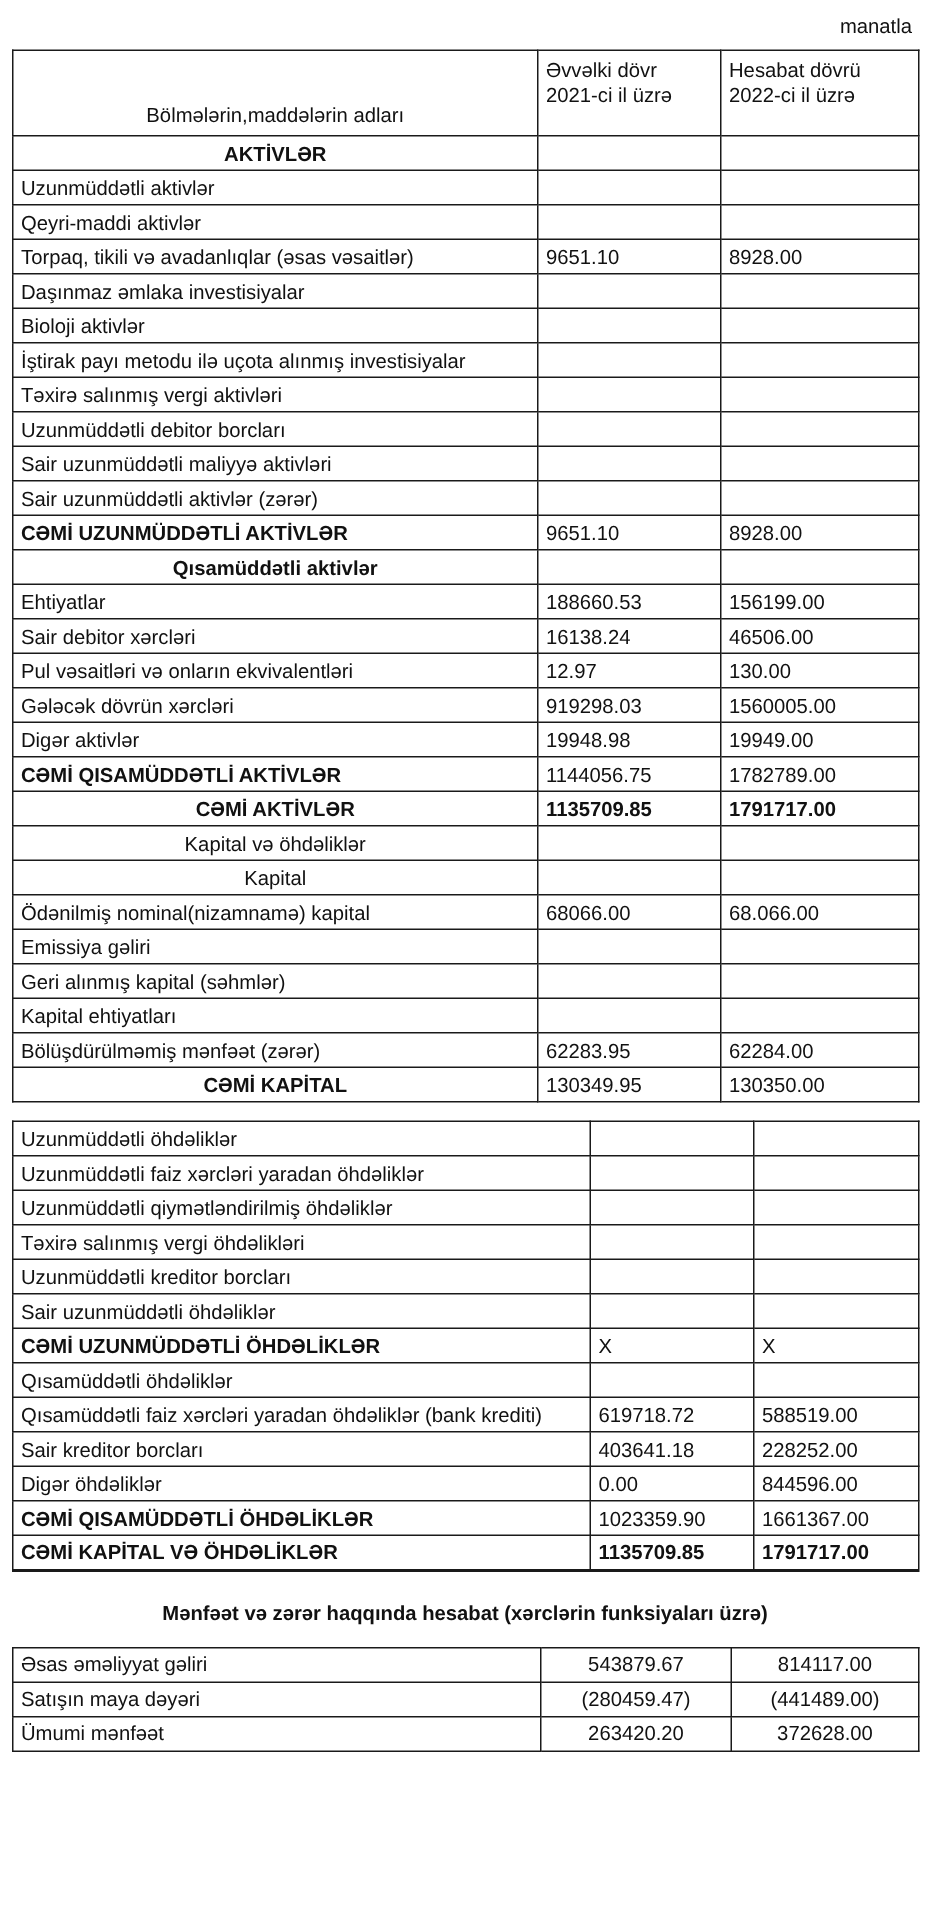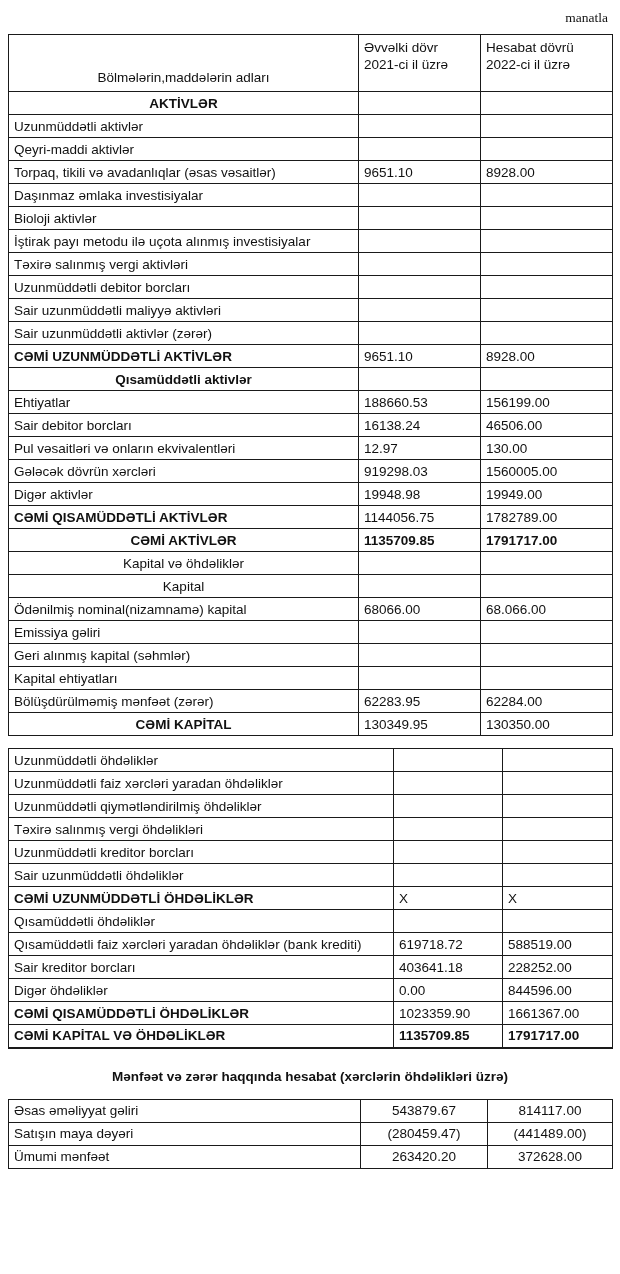--- a/index.html
+++ b/index.html
@@ -12,21 +12,20 @@
     font-size: 13.5px;
     color: #111111;
     padding: 8px 8px 0 8px;
     overflow: hidden;
   }
   .currency-note {
     text-align: right;
     padding: 2px 4px 0 0;
     margin-bottom: 8px;
     font-size: 13.5px;
-    font-family: Liberation Serif, serif;
   }
   table.tbl {
     border-collapse: collapse;
     width: 604px;
     table-layout: fixed;
     empty-cells: show;
   }
   table.tbl th, table.tbl td {
     border: 1px solid #1a1a1a;
     padding: 2px 5px;
@@ -166,21 +165,21 @@
           <td class="lbl bold center">Qısamüddətli aktivlər</td>
           <td class="val"></td>
           <td class="val"></td>
         </tr>
         <tr>
           <td class="lbl">Ehtiyatlar</td>
           <td class="val">188660.53</td>
           <td class="val">156199.00</td>
         </tr>
         <tr>
-          <td class="lbl">Sair debitor borcları</td>
+          <td class="lbl">Sair debitor xərcləri</td>
           <td class="val">16138.24</td>
           <td class="val">46506.00</td>
         </tr>
         <tr>
           <td class="lbl">Pul vəsaitləri və onların ekvivalentləri</td>
           <td class="val">12.97</td>
           <td class="val">130.00</td>
         </tr>
         <tr>
           <td class="lbl">Gələcək dövrün xərcləri</td>
@@ -313,21 +312,21 @@
           <td class="val">1661367.00</td>
         </tr>
         <tr>
           <td class="lbl bold">CƏMİ KAPİTAL VƏ ÖHDƏLİKLƏR</td>
           <td class="val bold">1135709.85</td>
           <td class="val bold">1791717.00</td>
         </tr>
       </tbody>
   </table>
 
-  <div class="income-title">Mənfəət və zərər haqqında hesabat (xərclərin öhdəlikləri üzrə)</div>
+  <div class="income-title">Mənfəət və zərər haqqında hesabat (xərclərin funksiyaları üzrə)</div>
 
   <table class="tbl t3">
     <colgroup>
       <col class="c-label">
         <col class="c-prev">
         <col class="c-curr">
     </colgroup>
     <tbody id="income-body">
         <tr>
           <td class="lbl">Əsas əməliyyat gəliri</td>

